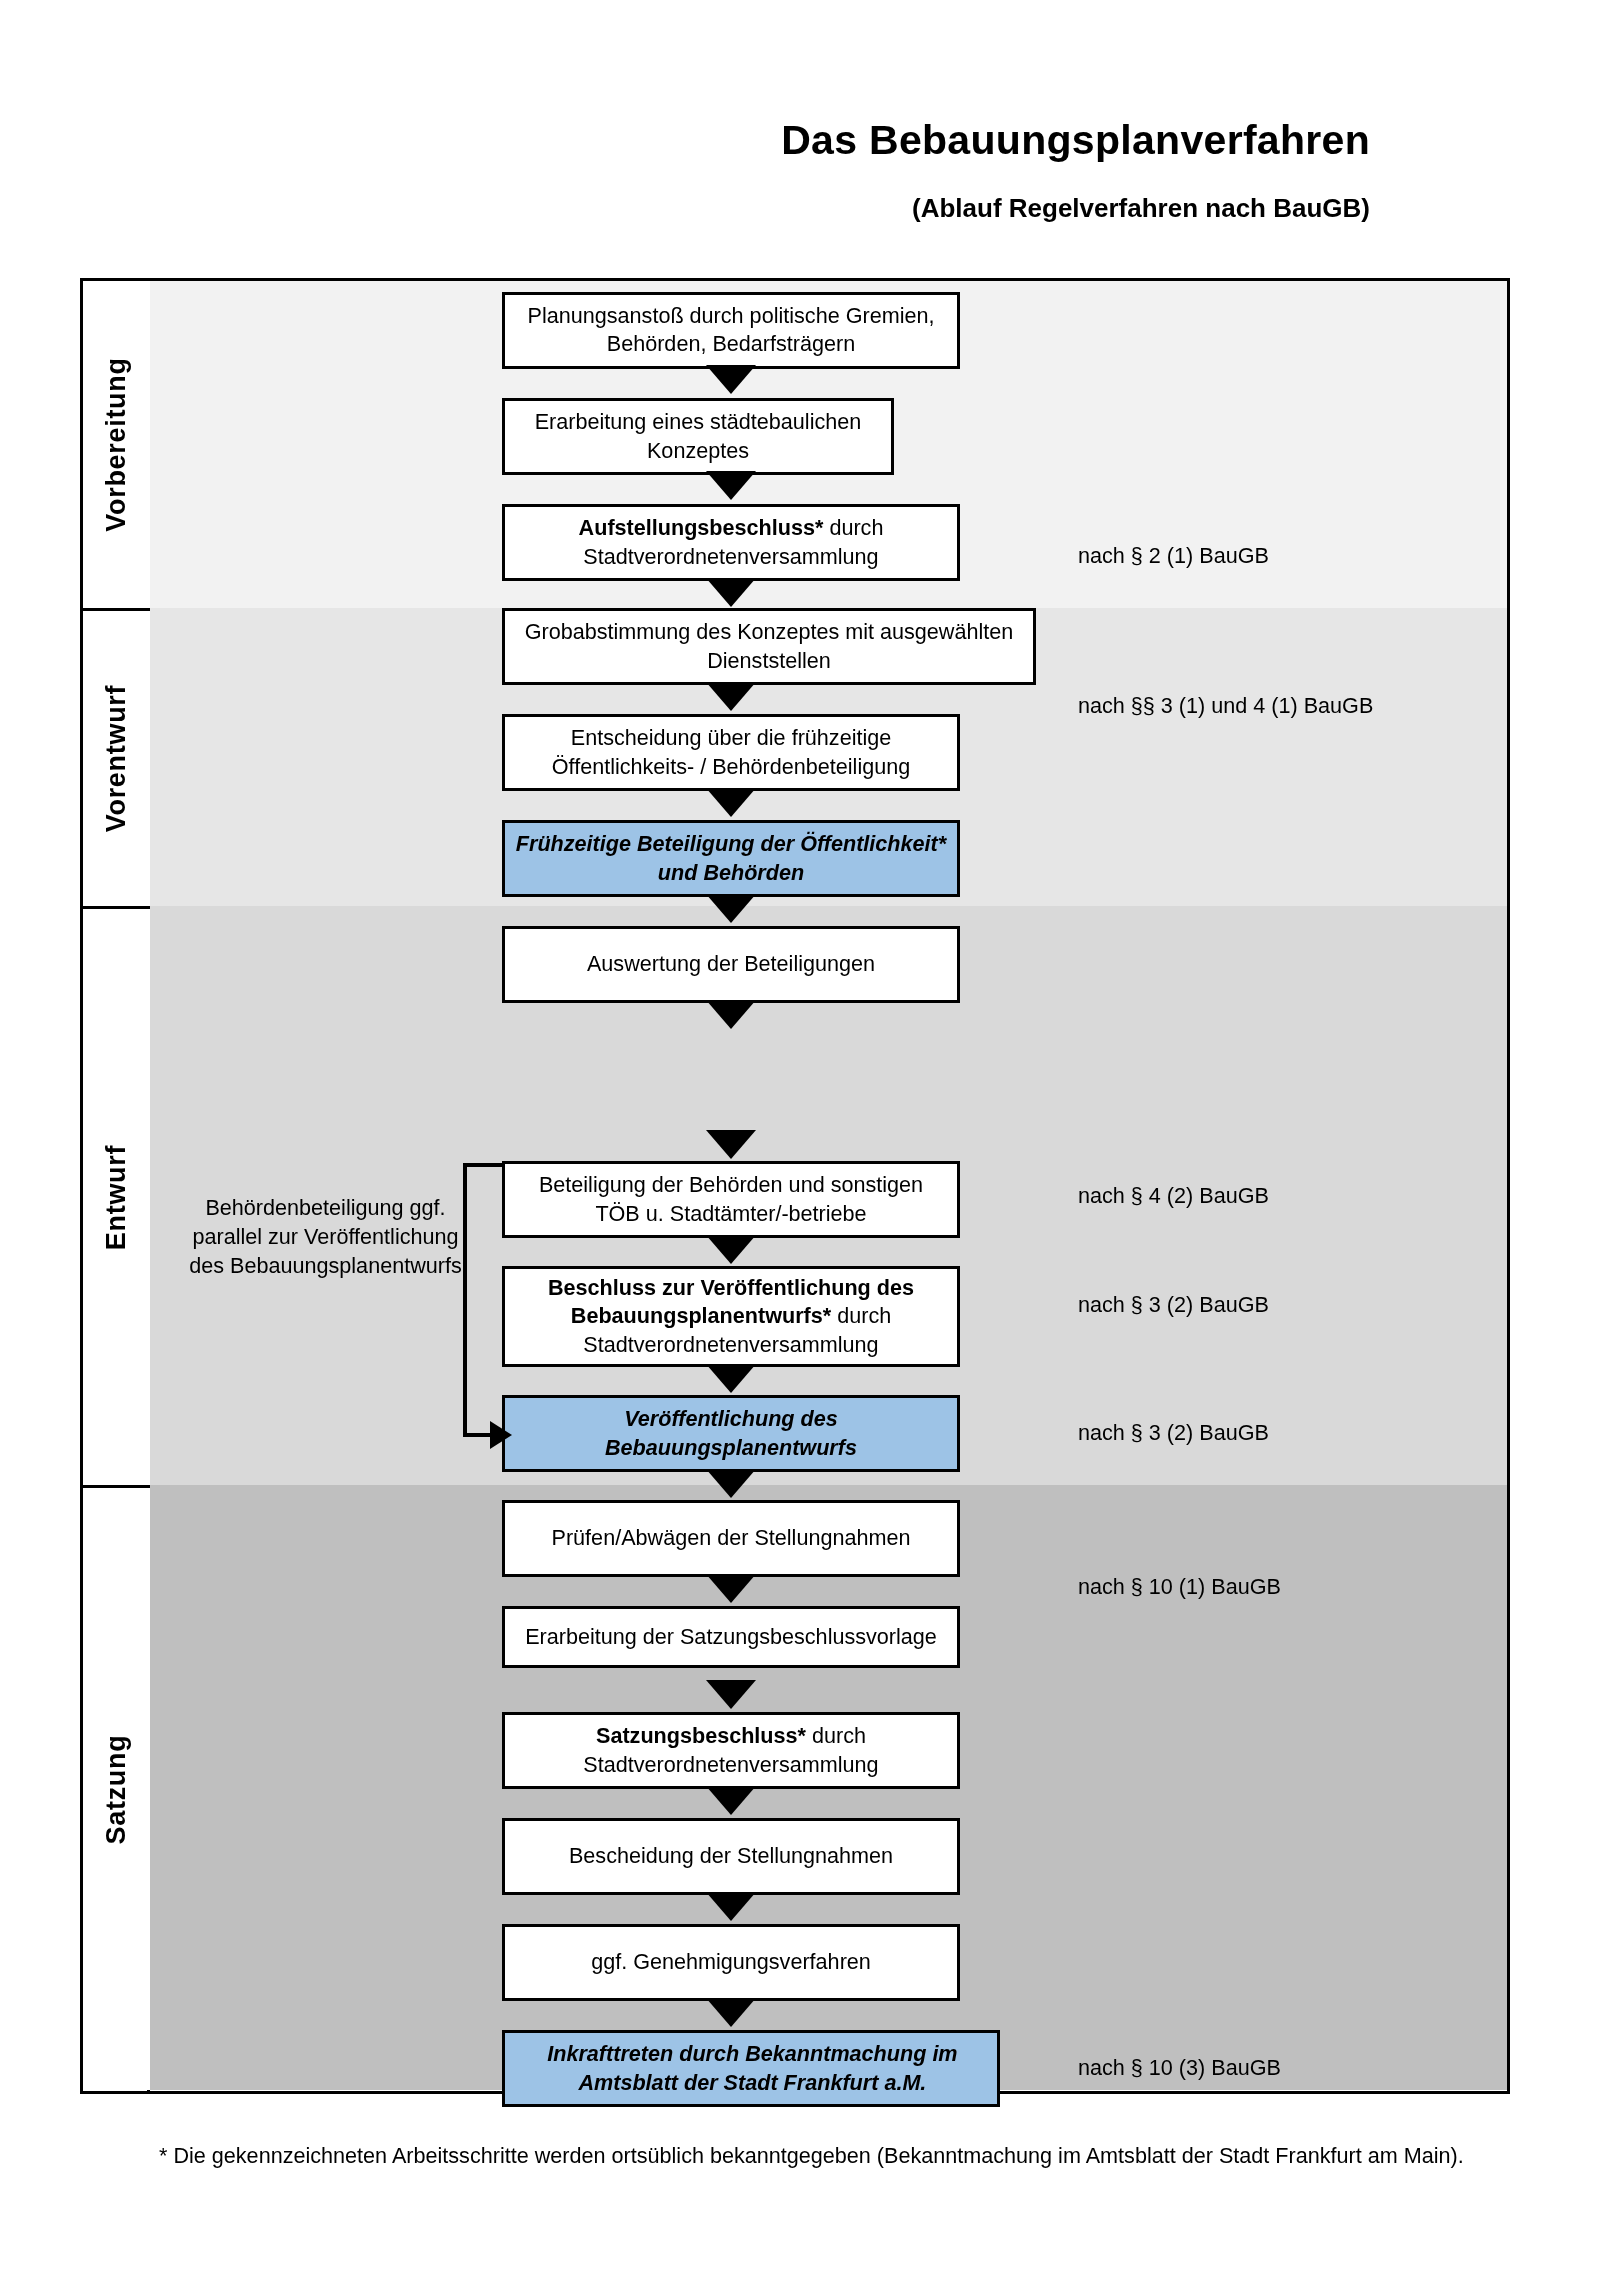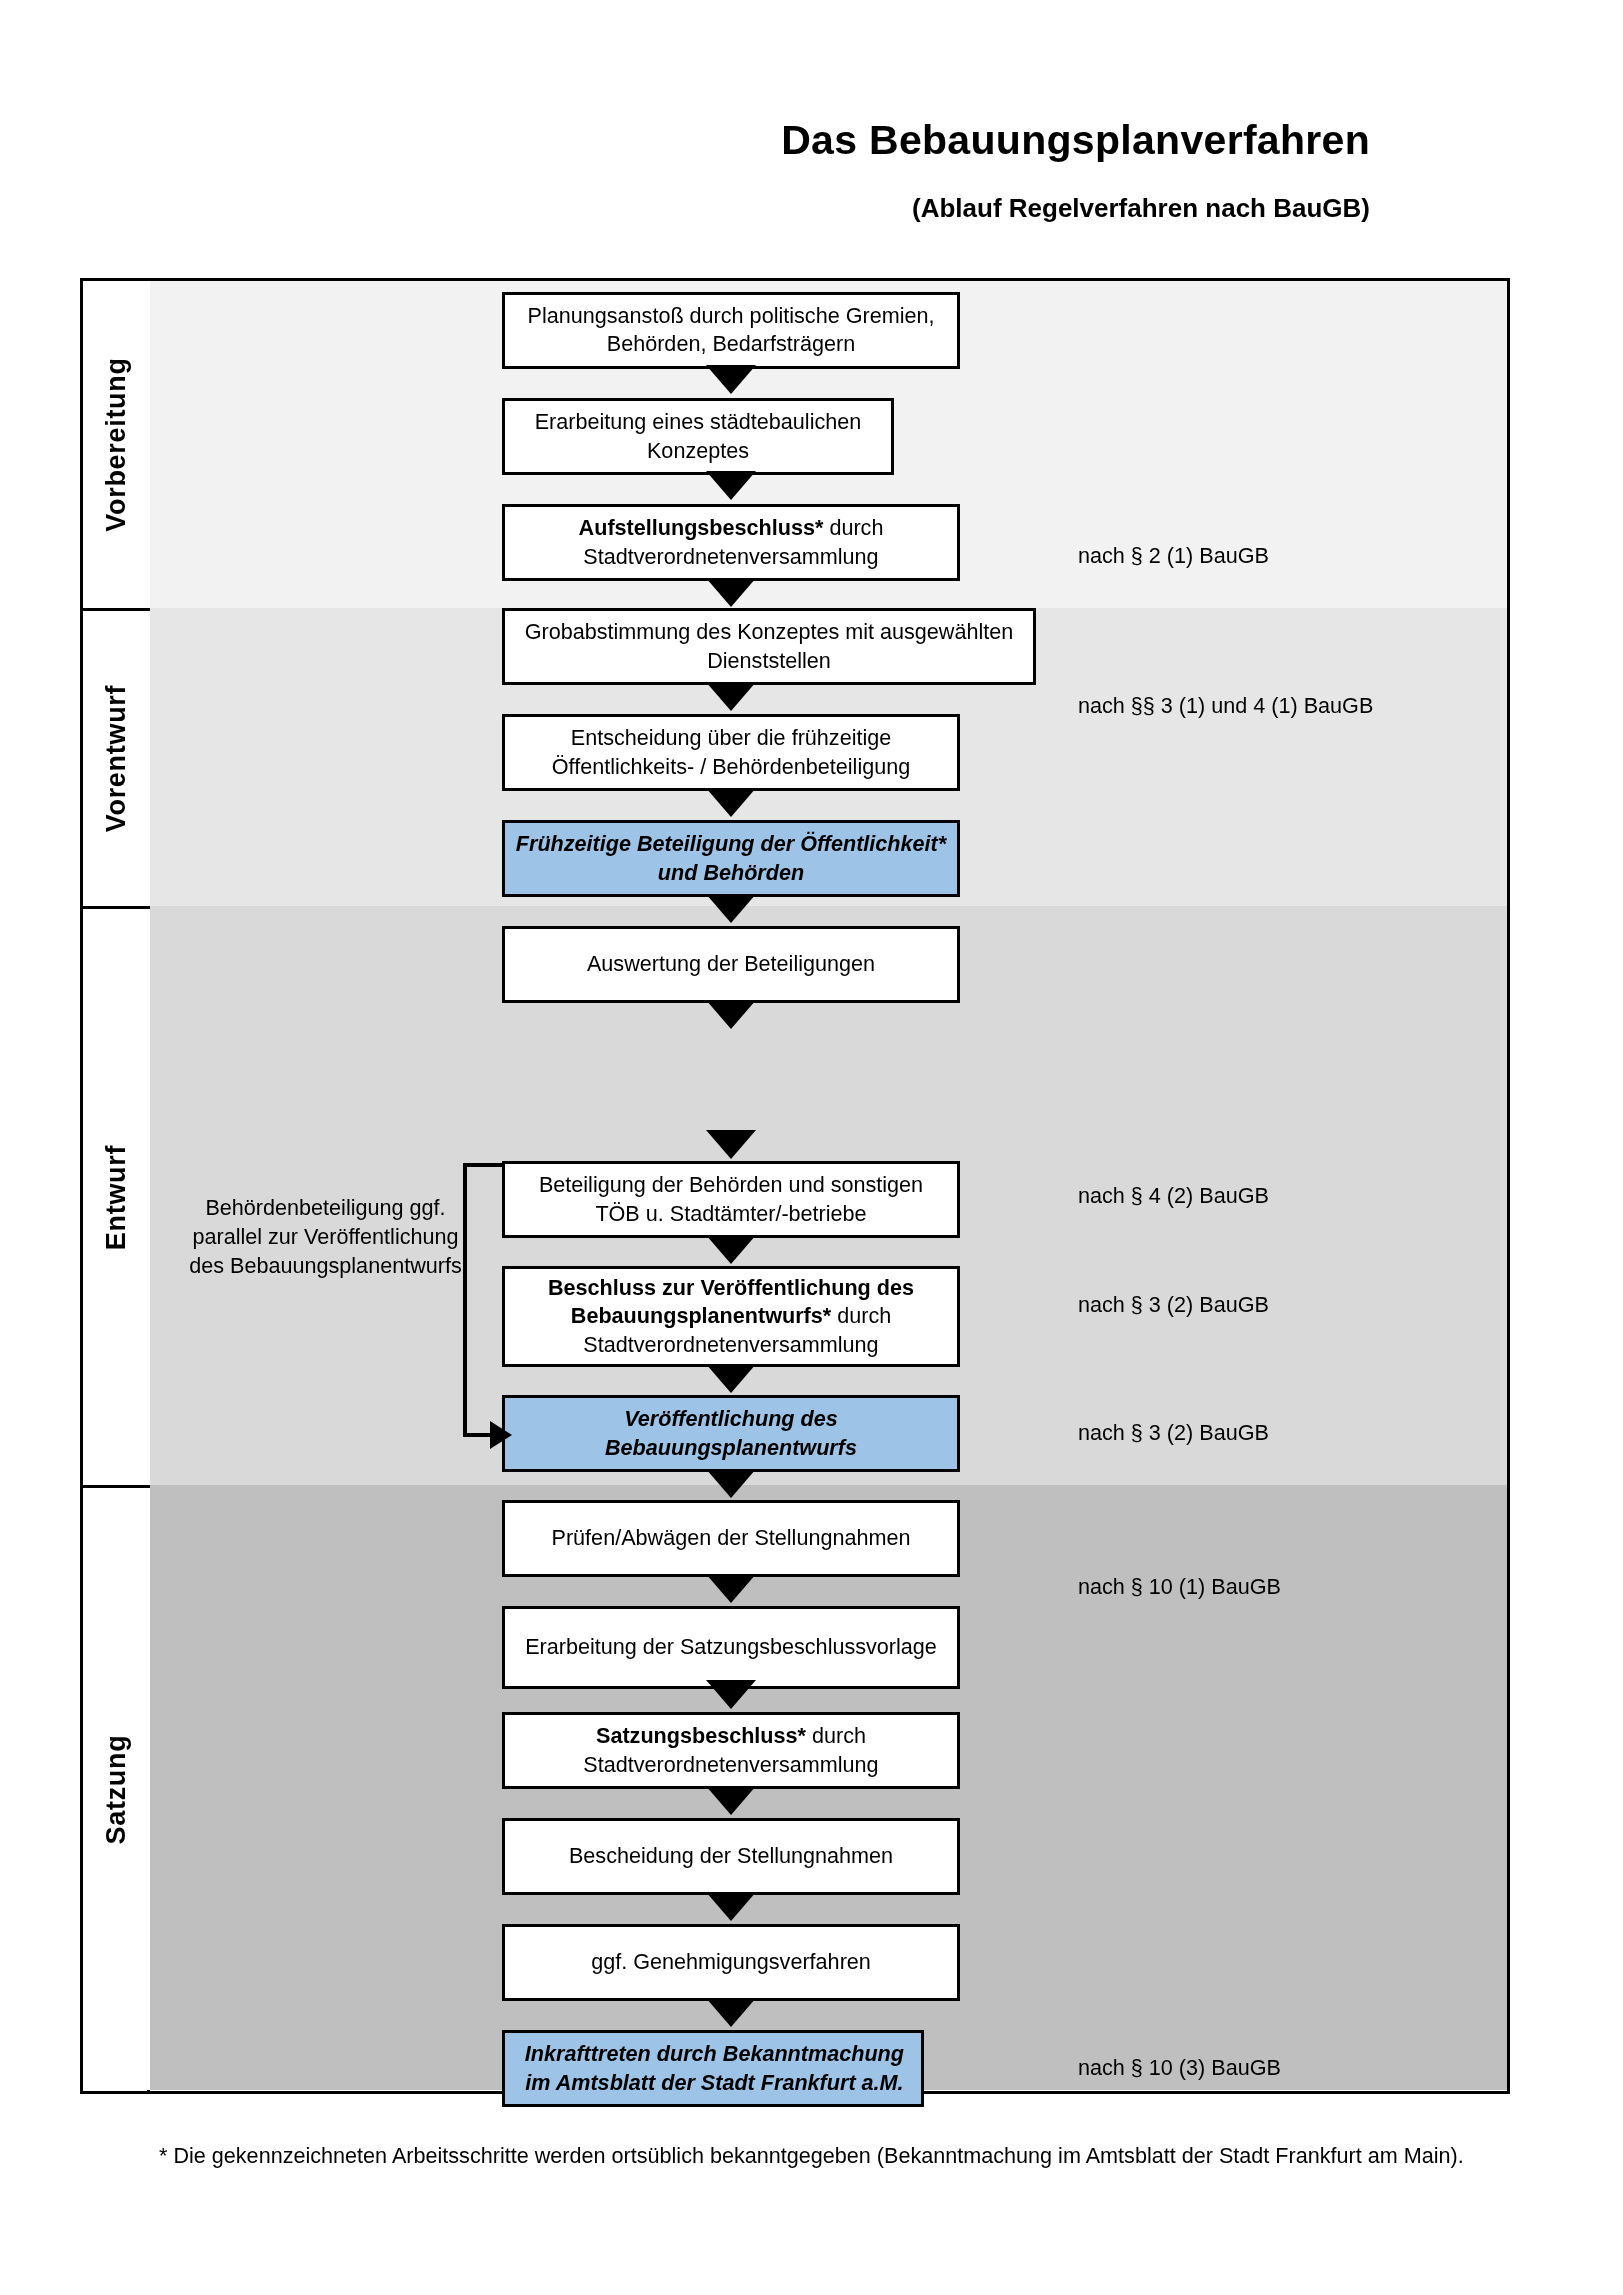--- a/index.html
+++ b/index.html
@@ -232,37 +232,37 @@
       </div>
       <div class="arrow-down" style="left: 623px; top: 1083px;"></div>
       <div class="flow-box highlight" style="left: 419px; top: 1114px; width: 458px; height: 77px;">
         <div>Veröffentlichung des Bebauungsplanentwurfs</div>
       </div>
       <div class="arrow-down" style="left: 623px; top: 1188px;"></div>
       <div class="flow-box" style="left: 419px; top: 1219px; width: 458px; height: 77px;">
         <div>Prüfen/Abwägen der Stellungnahmen</div>
       </div>
       <div class="arrow-down" style="left: 623px; top: 1293px;"></div>
-      <div class="flow-box" style="left: 419px; top: 1325px; width: 458px; height: 83px;">
+      <div class="flow-box" style="left: 419px; top: 1325px; width: 458px; height: 62px;">
         <div>Erarbeitung der Satzungsbeschlussvorlage</div>
       </div>
       <div class="arrow-down" style="left: 623px; top: 1399px;"></div>
       <div class="flow-box" style="left: 419px; top: 1431px; width: 458px; height: 77px;">
         <div><span class="b">Satzungsbeschluss*</span> durch Stadtverordnetenversammlung</div>
       </div>
       <div class="arrow-down" style="left: 623px; top: 1505px;"></div>
       <div class="flow-box" style="left: 419px; top: 1537px; width: 458px; height: 77px;">
         <div>Bescheidung der Stellungnahmen</div>
       </div>
       <div class="arrow-down" style="left: 623px; top: 1611px;"></div>
       <div class="flow-box" style="left: 419px; top: 1643px; width: 458px; height: 77px;">
         <div>ggf. Genehmigungsverfahren</div>
       </div>
       <div class="arrow-down" style="left: 623px; top: 1717px;"></div>
-      <div class="flow-box highlight" style="left: 419px; top: 1749px; width: 422px; height: 77px; padding-left: 12px;">
+      <div class="flow-box highlight" style="left: 419px; top: 1749px; width: 498px; height: 77px; padding-left: 12px;">
         <div><span class="b">Inkrafttreten</span> durch Bekanntmachung im Amtsblatt der Stadt Frankfurt a.M.</div>
       </div>
       <div id="side-note" style="left: 105px; top: 913px; width: 275px;">Behördenbeteiligung ggf. parallel zur Veröffentlichung des Bebauungsplanentwurfs</div>
       <div class="bracket-seg" style="left: 380px; top: 882px; width: 39px; height: 3.9px;"></div>
       <div class="bracket-seg" style="left: 380px; top: 882px; width: 3.9px; height: 270px;"></div>
       <div class="bracket-seg" style="left: 380px; top: 1152px; width: 27.5px; height: 3.9px;"></div>
       <div id="bracket-head" style="left: 407px; top: 1140px;"></div>
       <div class="legal-ref" style="left: 995px; top: 262px;">nach § 2 (1) BauGB</div>
       <div class="legal-ref" style="left: 995px; top: 412px;">nach §§ 3 (1) und 4 (1) BauGB</div>
       <div class="legal-ref" style="left: 995px; top: 902px;">nach § 4 (2) BauGB</div>

